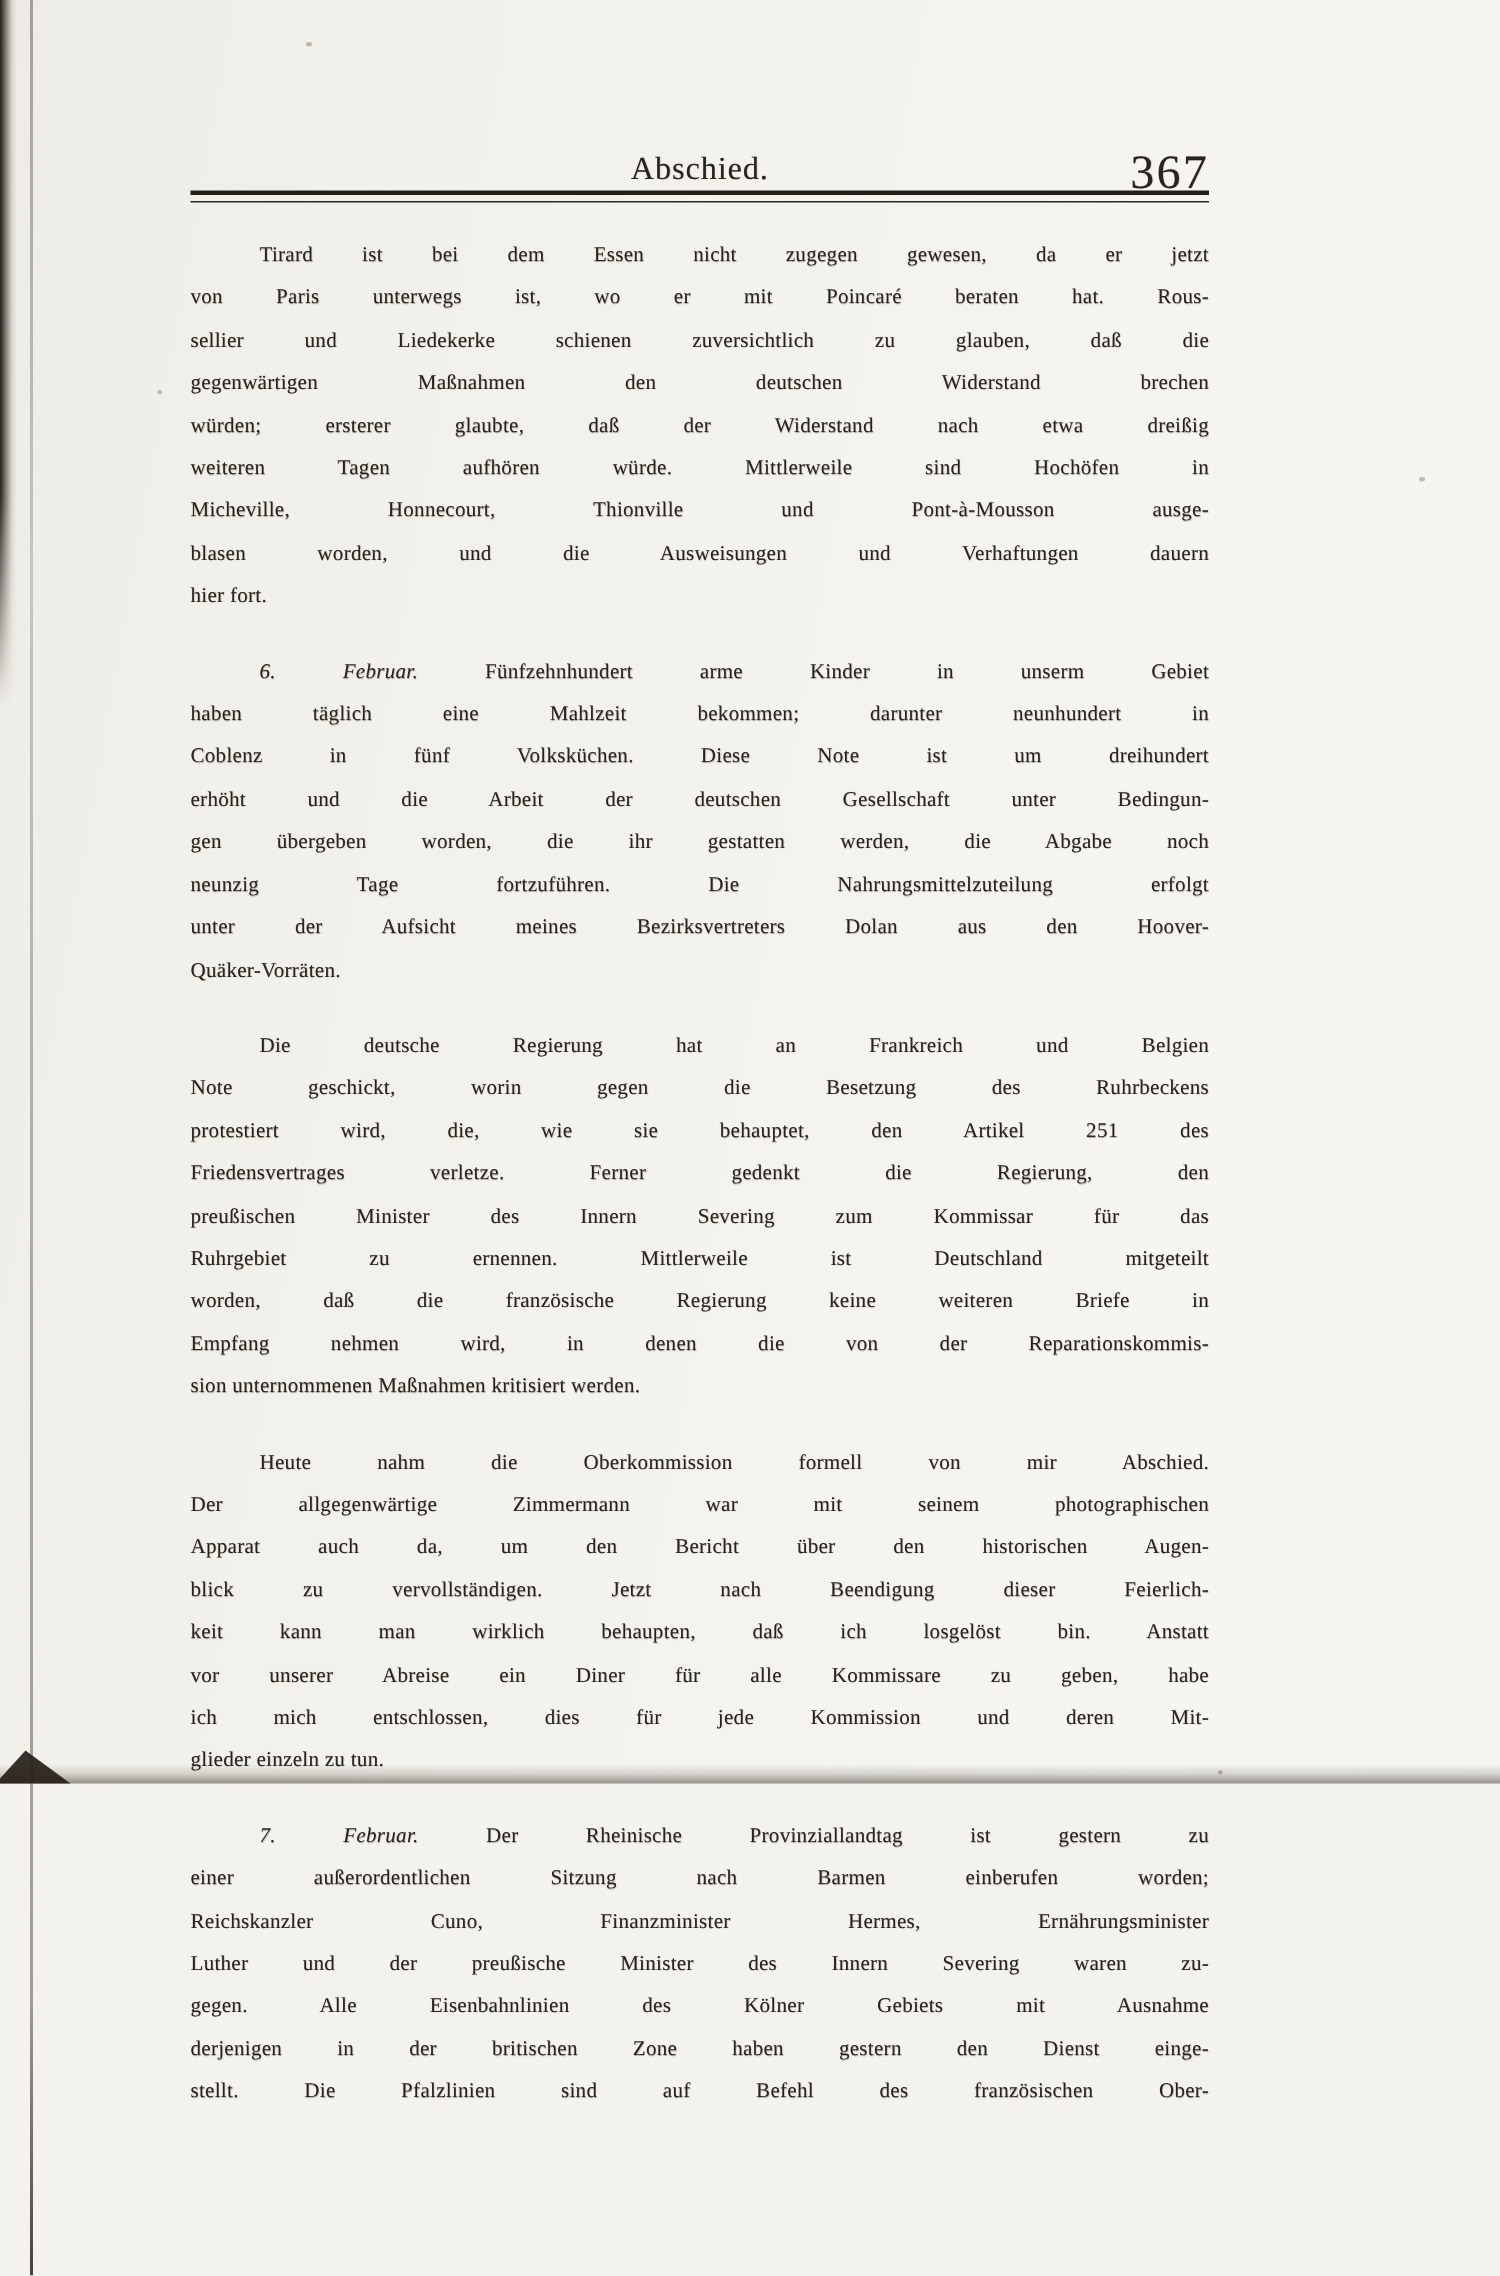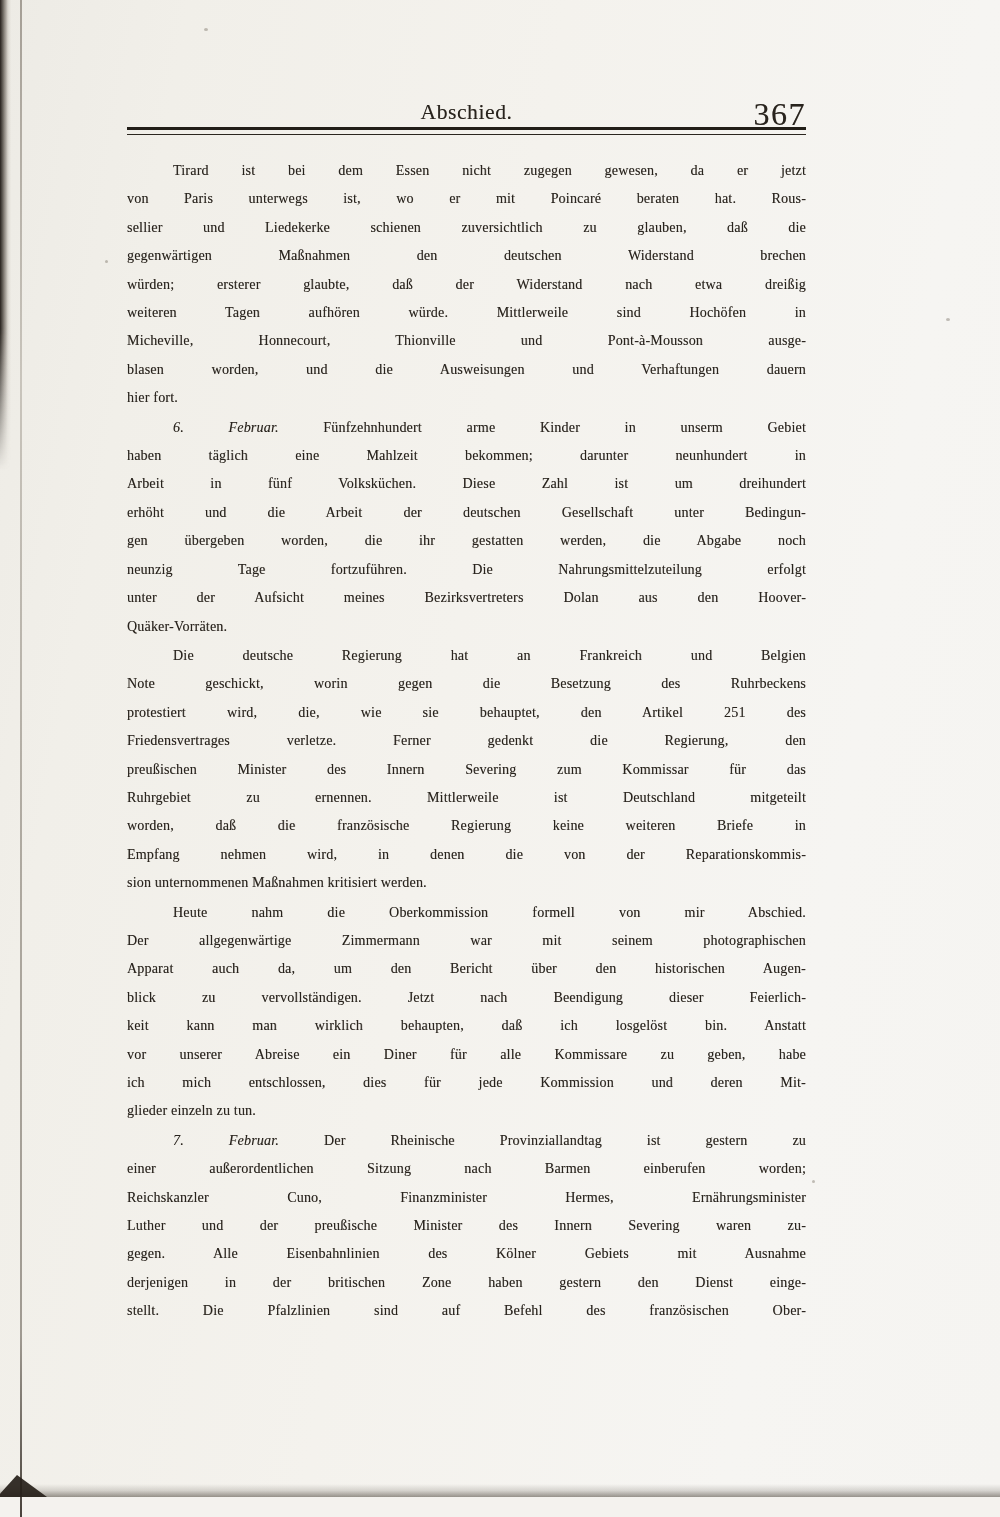--- a/index.html
+++ b/index.html
@@ -6,21 +6,21 @@
     margin: 0;
     padding: 0;
     width: 1000px;
     height: 1517px;
     overflow: hidden;
     background: #f4f2ee;
   }
   .page-scan {
     position: relative;
     width: 1000px;
-    height: 1497px;
+    height: 1189px;
     background: linear-gradient(100deg, #edebe5 0%, #f1efe9 15%, #f4f2ed 45%, #f6f5f2 78%, #f5f4f1 100%);
     font-family: "Liberation Serif", "DejaVu Serif", serif;
     color: #28231d;
   }
   
   .binding-edge {
     position: absolute;
     left: 0; top: 0;
     width: 11px; height: 470px;
     background: linear-gradient(to right,
@@ -96,21 +96,21 @@
   }
   .text-area {
     position: absolute;
     left: 127px; top: 157px;
     width: 679px;
     font-size: 14px;
     line-height: 28.4px;
     letter-spacing: 0.2px;
     text-shadow: 0.3px 0.4px 0.6px rgba(45,38,30,0.38);
   }
-  .paragraph + .paragraph { margin-top: 1px; }
+  .paragraph + .paragraph { margin-top: 22px; }
   .line {
     text-align: justify;
     text-align-last: justify;
   }
   .line.first { padding-left: 46px; }
   .line.endline { text-align-last: left; }
   em.lead { font-style: italic; }
 </style>
 </head>
 <body>
@@ -135,21 +135,21 @@
         <div class="line">gegenwärtigen Maßnahmen den deutschen Widerstand brechen</div>
         <div class="line">würden; ersterer glaubte, daß der Widerstand nach etwa dreißig</div>
         <div class="line">weiteren Tagen aufhören würde. Mittlerweile sind Hochöfen in</div>
         <div class="line">Micheville, Honnecourt, Thionville und Pont-à-Mousson ausge-</div>
         <div class="line">blasen worden, und die Ausweisungen und Verhaftungen dauern</div>
         <div class="line endline">hier fort.</div>
       </div>
       <div class="paragraph">
         <div class="line first"><em class="lead">6. Februar.</em> Fünfzehnhundert arme Kinder in unserm Gebiet</div>
         <div class="line">haben täglich eine Mahlzeit bekommen; darunter neunhundert in</div>
-        <div class="line">Arbeit in fünf Volksküchen. Diese Zahl ist um dreihundert</div>
+        <div class="line">Coblenz in fünf Volksküchen. Diese Note ist um dreihundert</div>
         <div class="line">erhöht und die Arbeit der deutschen Gesellschaft unter Bedingun-</div>
         <div class="line">gen übergeben worden, die ihr gestatten werden, die Abgabe noch</div>
         <div class="line">neunzig Tage fortzuführen. Die Nahrungsmittelzuteilung erfolgt</div>
         <div class="line">unter der Aufsicht meines Bezirksvertreters Dolan aus den Hoover-</div>
         <div class="line endline">Quäker-Vorräten.</div>
       </div>
       <div class="paragraph">
         <div class="line first">Die deutsche Regierung hat an Frankreich und Belgien</div>
         <div class="line">Note geschickt, worin gegen die Besetzung des Ruhrbeckens</div>
         <div class="line">protestiert wird, die, wie sie behauptet, den Artikel 251 des</div>

